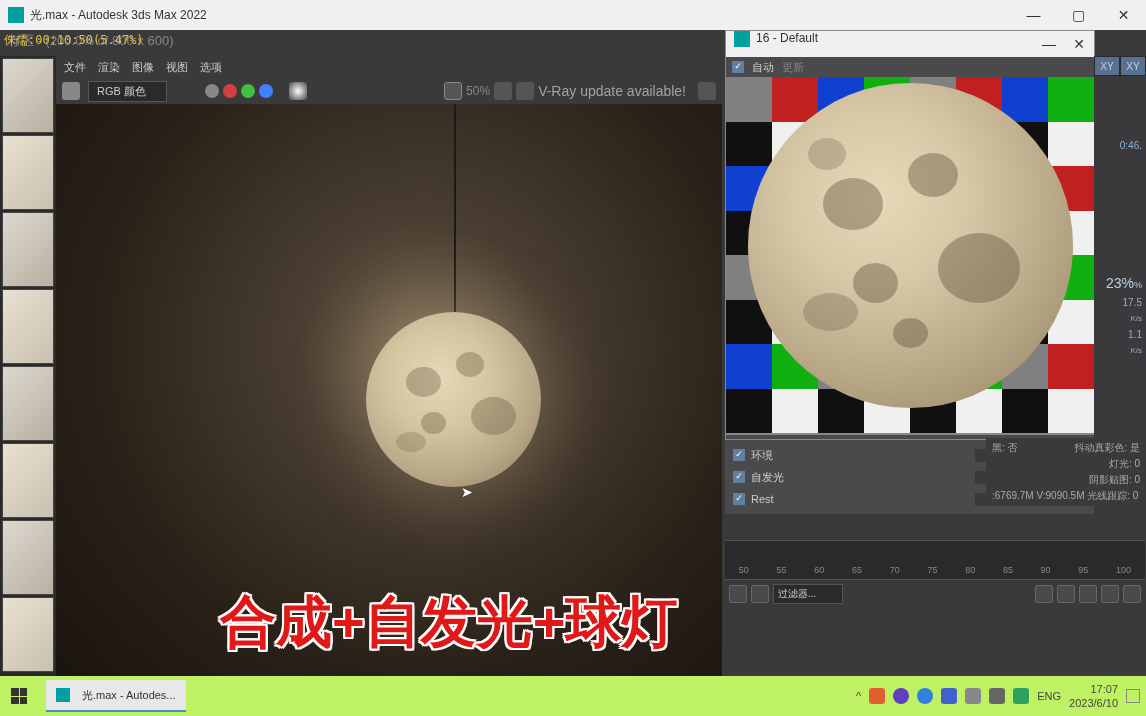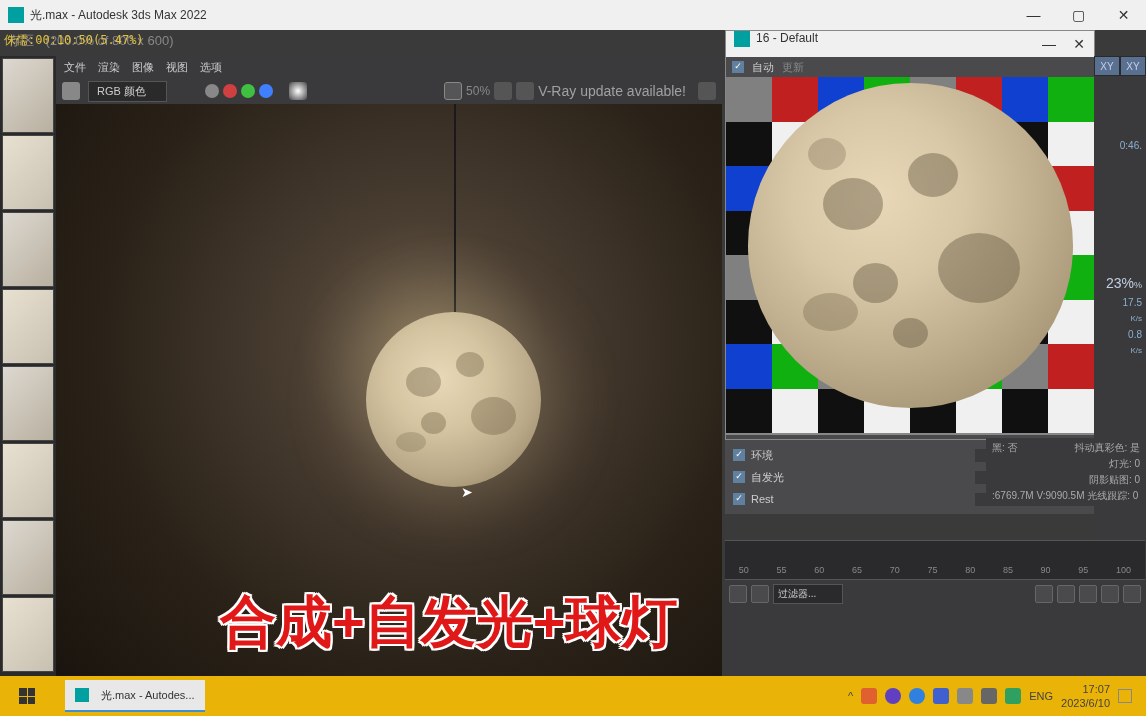--- a/index.html
+++ b/index.html
@@ -385,25 +385,25 @@
       text-shadow: 2px 2px 0 #fff, -2px -2px 0 #fff, 2px -2px 0 #fff, -2px 2px 0 #fff, 0 2px 0 #fff, 0 -2px 0 #fff, 2px 0 0 #fff, -2px 0 0 #fff;
       z-index: 100;
       white-space: nowrap;
     }
     
     
     .taskbar {
       position: absolute;
       bottom: 0; left: 0; right: 0;
       height: 40px;
-      background: #eab308;
-      display: flex;
-      align-items: center;
-      padding: 0 8px;
-      gap: 19px;
+      background: #bef264;
+      display: flex;
+      align-items: center;
+      padding: 0 0;
+      gap: 8px;
     }
     .tb-start {
       width: 38px; height: 32px;
       display: flex;
       align-items: center;
       justify-content: center;
     }
     .win-logo {
       width: 16px; height: 16px;
       display: grid;
@@ -643,21 +643,21 @@
   <div class="rp-tabs">
     <div class="rp-tab">XY</div>
     <div class="rp-tab">XY</div>
   </div>
   <div style="height:60px"></div>
   <div class="rp-stat">0:46.</div>
   <div style="height:120px"></div>
   <div class="rp-pct"><span>23%</span><span style="font-size:9px">%</span></div>
   <div class="rp-stat">17.5</div>
   <div class="rp-stat" style="font-size:8px">K/s</div>
-  <div class="rp-stat">0.8</div>
+  <div class="rp-stat">1.1</div>
   <div class="rp-stat" style="font-size:8px">K/s</div>
 </div>
 
 <div class="stats-area">
   <div class="stat-line" style="display:flex;justify-content:space-between">
     <span>黑: 否</span>
     <span>抖动真彩色: 是</span>
   </div>
   <div class="stat-line" style="text-align:right">灯光: 0</div>
   <div class="stat-line" style="text-align:right">阴影贴图: 0</div>

